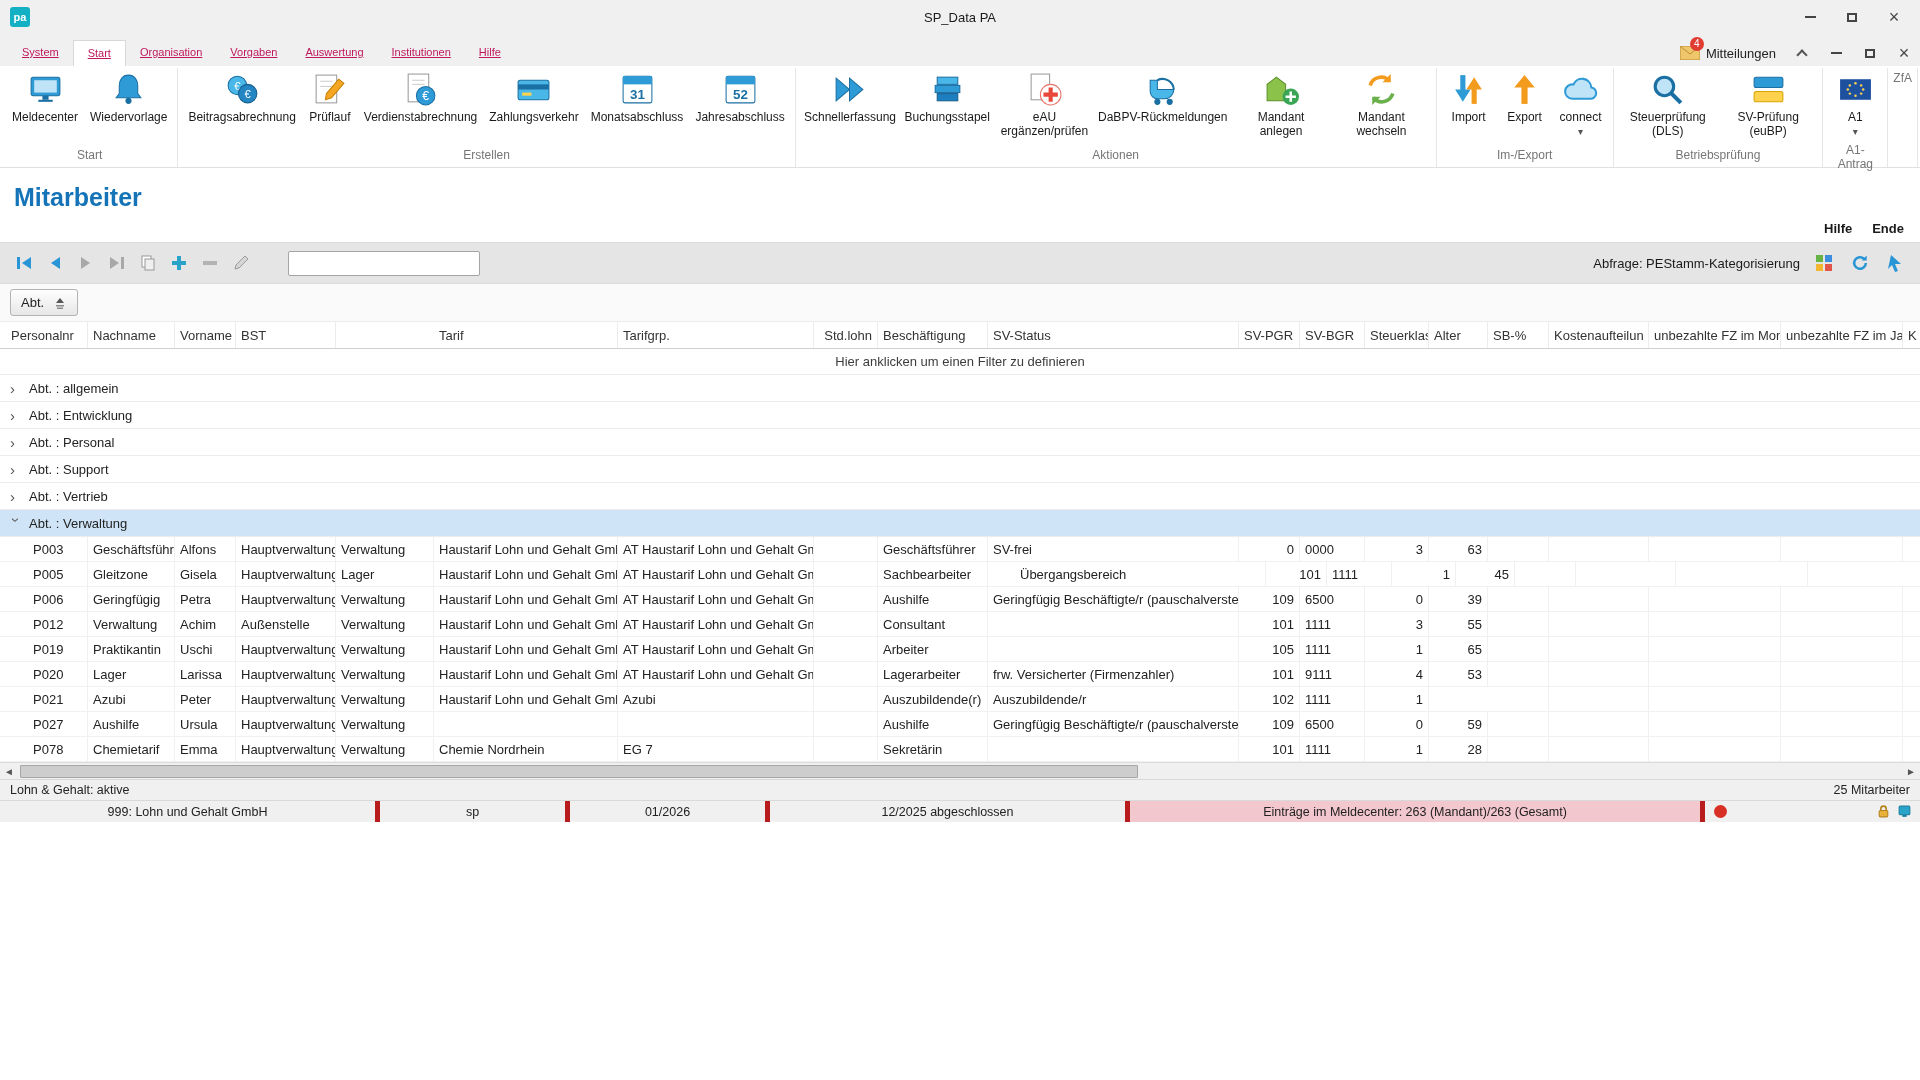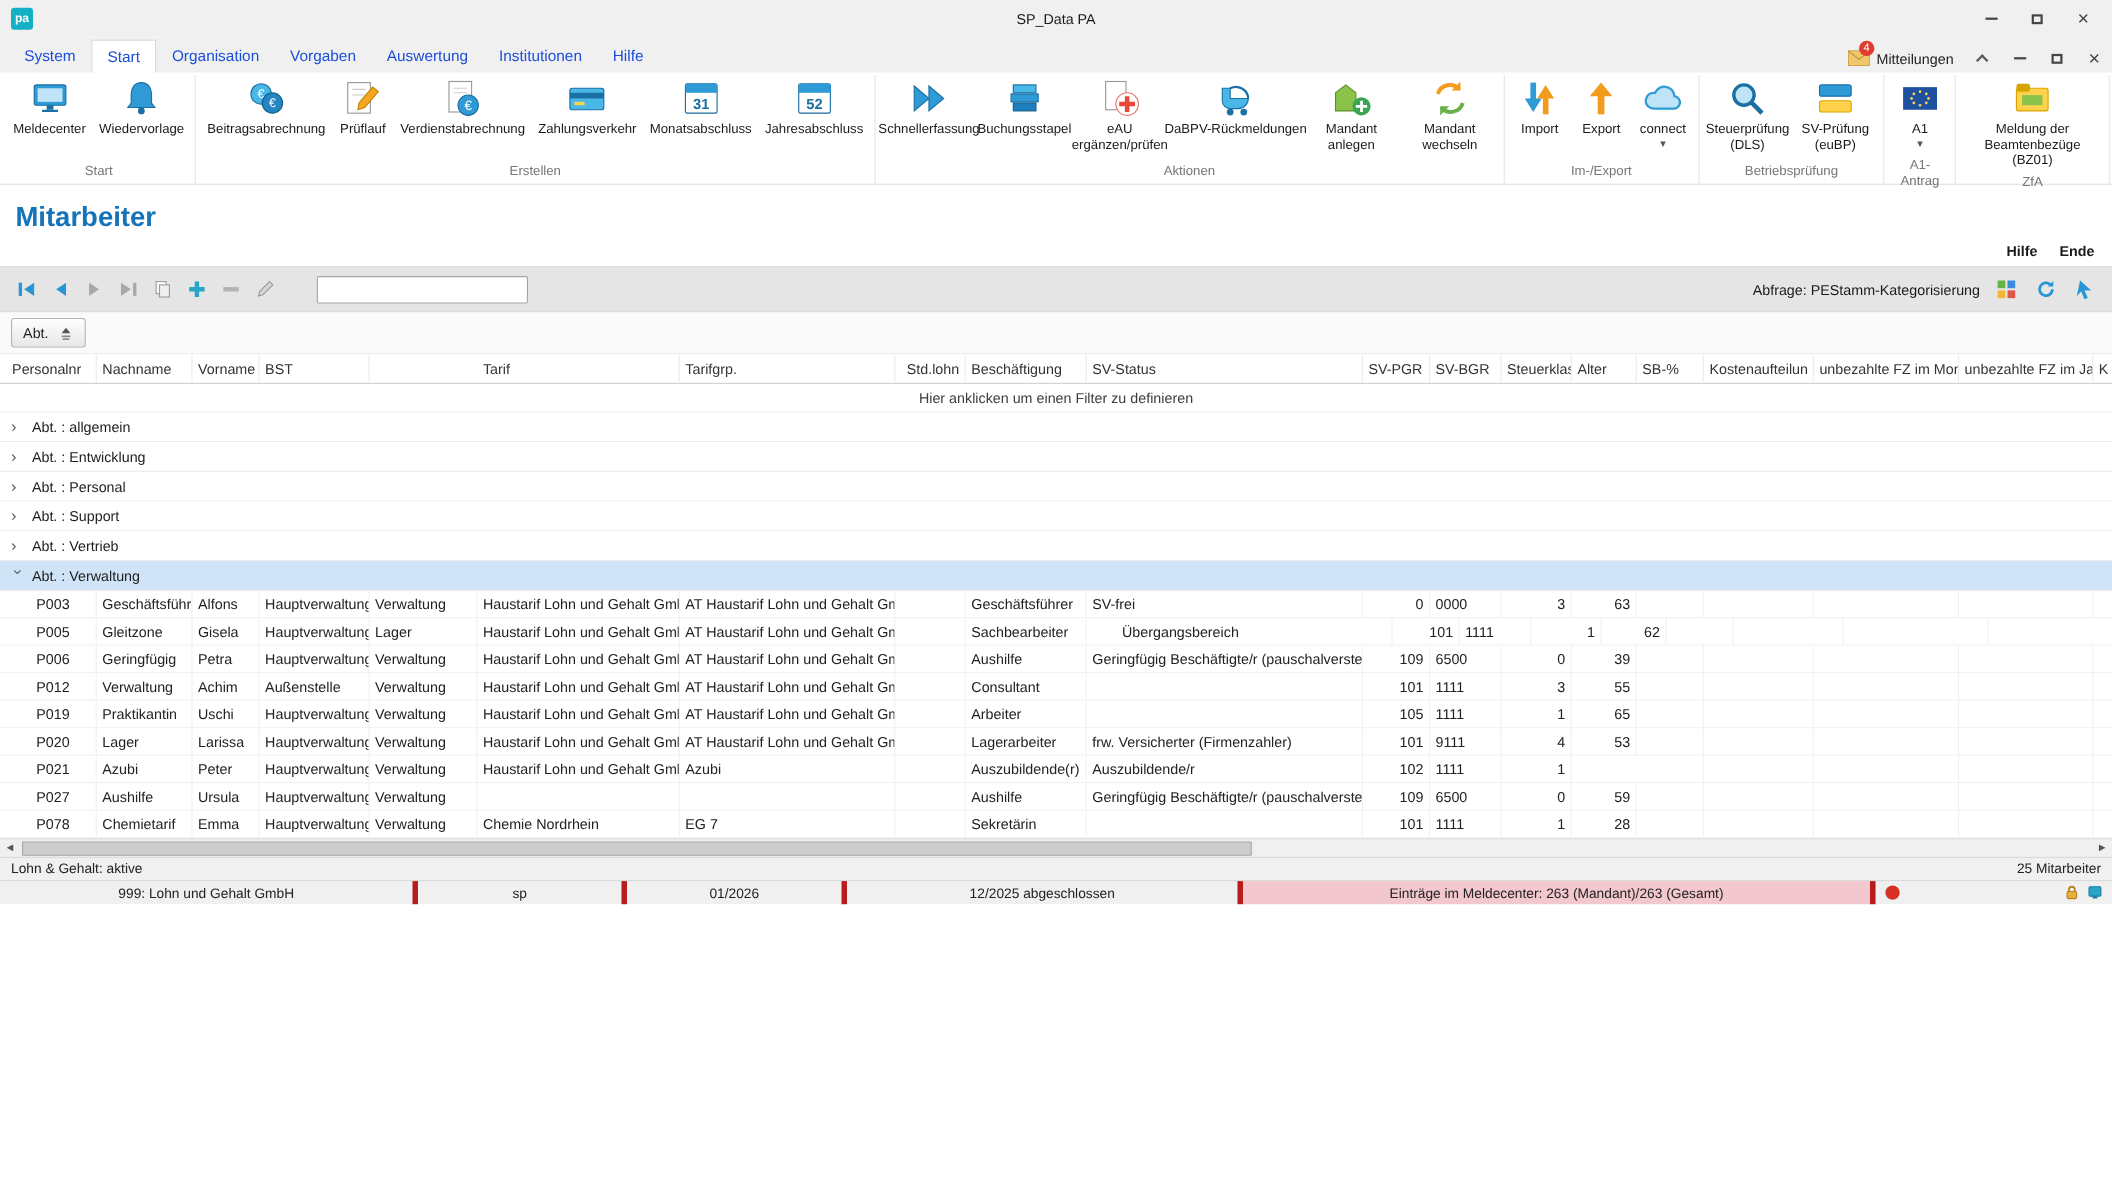--- a/index.html
+++ b/index.html
@@ -12,21 +12,21 @@
     display:flex; align-items:center; justify-content:center; z-index:2; }
   .title-text { position:absolute; left:0; right:0; text-align:center; font-size:13px; color:#1a1a1a; }
   .win-controls { margin-left:auto; display:flex; align-items:center; gap:26px; z-index:2; padding-right:8px; }
   .winbtn { display:flex; align-items:center; justify-content:center; width:16px; height:16px; cursor:default; }
   .glyph-min { width:11px; height:2px; background:#444; display:inline-block; }
   .glyph-restore { width:10px; height:9px; border:2px solid #444; display:inline-block; }
   .glyph-close { font-size:18px; color:#444; line-height:1; }
 
   
   .menubar { height:32px; background:#f0f0f0; display:flex; align-items:flex-end; padding:0 8px; }
-  .menu-item { padding:6px 14px 7px; font-size:14px; color:#1d4ed8; cursor:default; }
+  .menu-item { padding:6px 14px 7px; font-size:11px; color:#be185d; cursor:default;text-decoration:underline; }
   .menu-item.active { background:#fff; border:1px solid #d8d8d8; border-bottom:none; }
   .menu-right { margin-left:auto; display:flex; align-items:center; gap:18px; padding-bottom:5px; }
   .messages { display:flex; align-items:center; gap:6px; position:relative; }
   .messages .badge { position:absolute; left:10px; top:-9px; background:#e03c31; color:#fff; border-radius:8px;
     font-size:10px; min-width:14px; height:14px; display:flex; align-items:center; justify-content:center; padding:0 3px; }
   .chev-up { width:8px; height:8px; border-left:2px solid #555; border-top:2px solid #555; transform:rotate(45deg); display:inline-block; margin-top:4px; }
 
   
   .ribbon { height:102px; background:#fff; display:flex; border-bottom:1px solid #e0e0e0; padding:2px 2px 0; }
   .rgroup { display:flex; flex-direction:column; border-right:1px solid #e6e6e6; padding:0 5px; }
@@ -382,32 +382,20 @@
               </g>
             </svg>
           </div>
           <div class="rlabel">A1</div>
           <div class="rchev">▾</div>
         </div>
       </div>
       <div class="rgroup-label">A1-Antrag</div>
     </div>
     <div class="rgroup">
-      <div class="ritems">
-        <div class="ribbon-btn">
-          <div class="ricon">
-            <svg viewBox="0 0 36 36">
-              <rect x="4" y="9" width="28" height="20" rx="2" fill="#ffd24d" stroke="#d9a400"></rect>
-              <rect x="4" y="5" width="12" height="7" rx="2" fill="#d9a400"></rect>
-              <rect x="9" y="15" width="18" height="9" fill="#8bc34a"></rect>
-            </svg>
-          </div>
-          <div class="rlabel wrap wide">Meldung der Beamtenbezüge (BZ01)</div>
-        </div>
-      </div>
       <div class="rgroup-label">ZfA</div>
     </div>
   </div>
 
 <div class="page-head">
   <div class="page-title">Mitarbeiter</div>
 </div>
 <div class="help-links">
   <span>Hilfe</span>
   <span>Ende</span>
@@ -569,21 +557,21 @@
         <div class="cell" style="width: 100px;">Hauptverwaltung</div>
         <div class="cell" style="width: 98px;">Lager</div>
         <div class="cell" style="width: 184px;">Haustarif Lohn und Gehalt GmbH</div>
         <div class="cell" style="width: 196px;">AT Haustarif Lohn und Gehalt GmbH</div>
         <div class="cell right" style="width: 64px;"></div>
         <div class="cell" style="width: 110px;">Sachbearbeiter</div>
         <div class="cell" style="width: 251px; margin-left: 27px;">Übergangsbereich</div>
         <div class="cell right" style="width: 61px;">101</div>
         <div class="cell" style="width: 65px;">1111</div>
         <div class="cell right" style="width: 64px;">1</div>
-        <div class="cell right" style="width: 59px;">62</div>
+        <div class="cell right" style="width: 59px;">45</div>
         <div class="cell" style="width: 61px;"></div>
         <div class="cell" style="width: 100px;"></div>
         <div class="cell" style="width: 132px;"></div>
         <div class="cell" style="width: 122px;"></div>
         <div class="cell" style="width: 23px;"></div>
       </div>
       <div class="data-row">
         <div class="cell first" style="width: 82px;">P006</div>
         <div class="cell" style="width: 87px;">Geringfügig</div>
         <div class="cell" style="width: 61px;">Petra</div>

